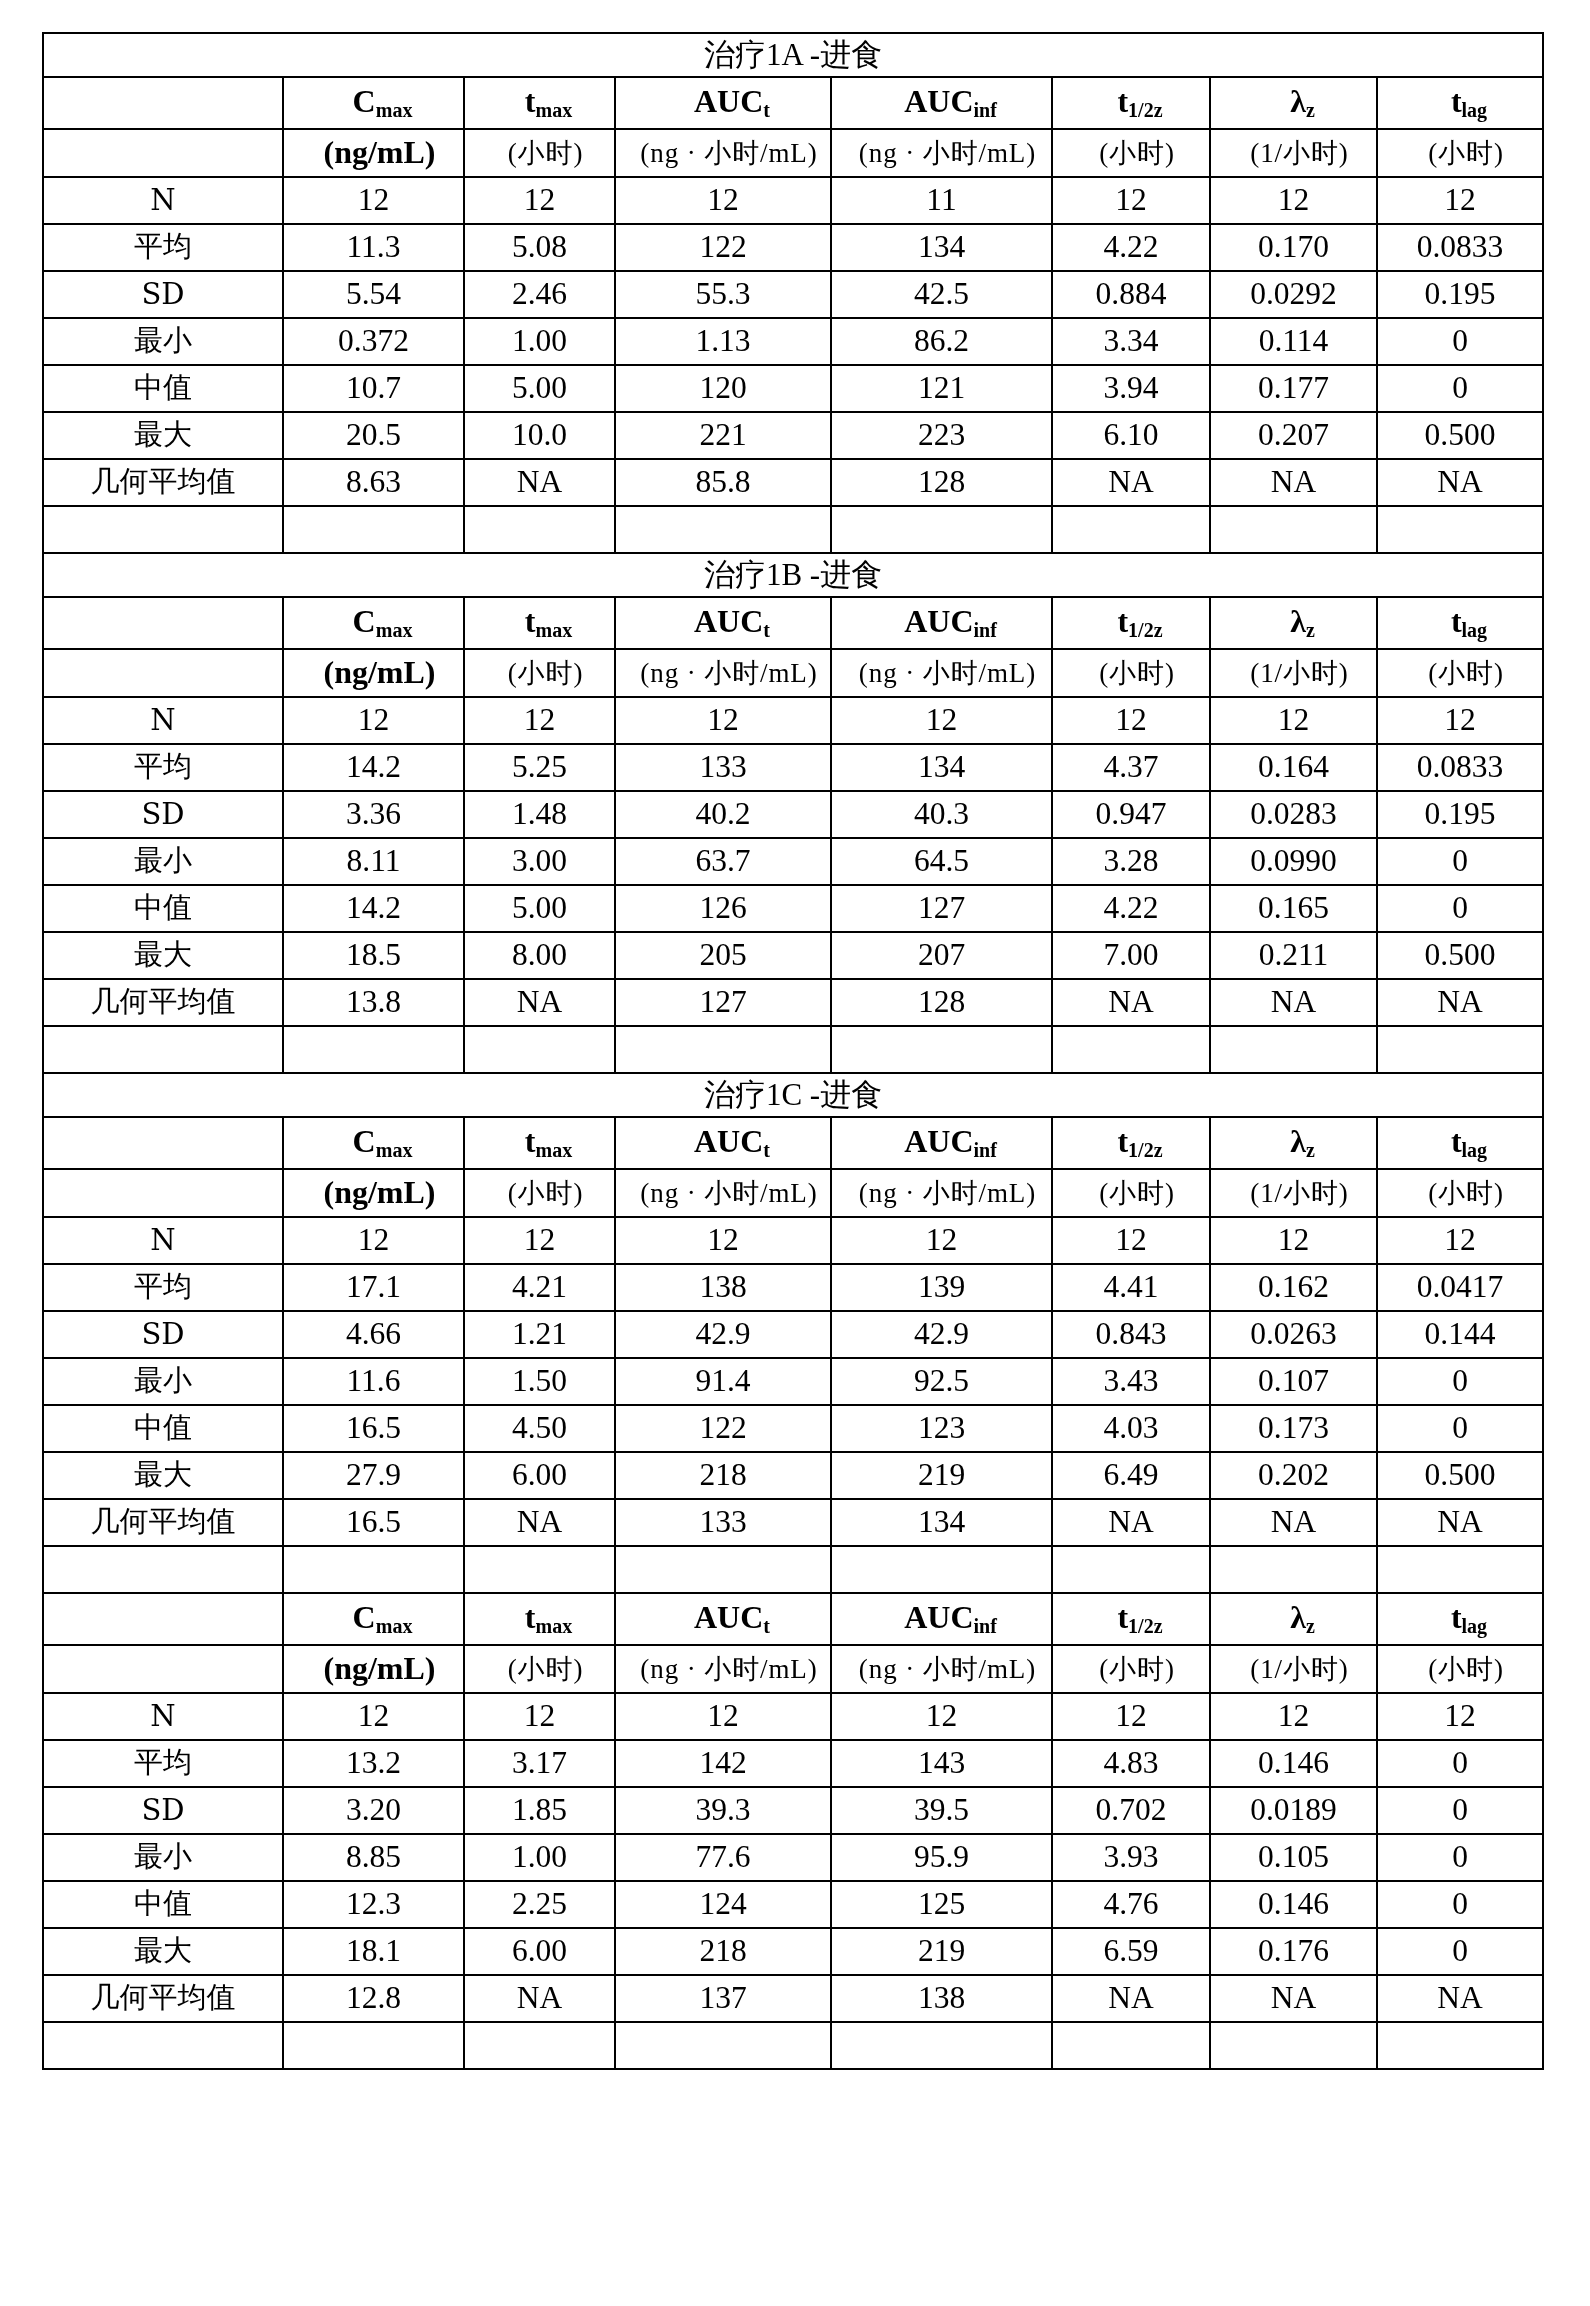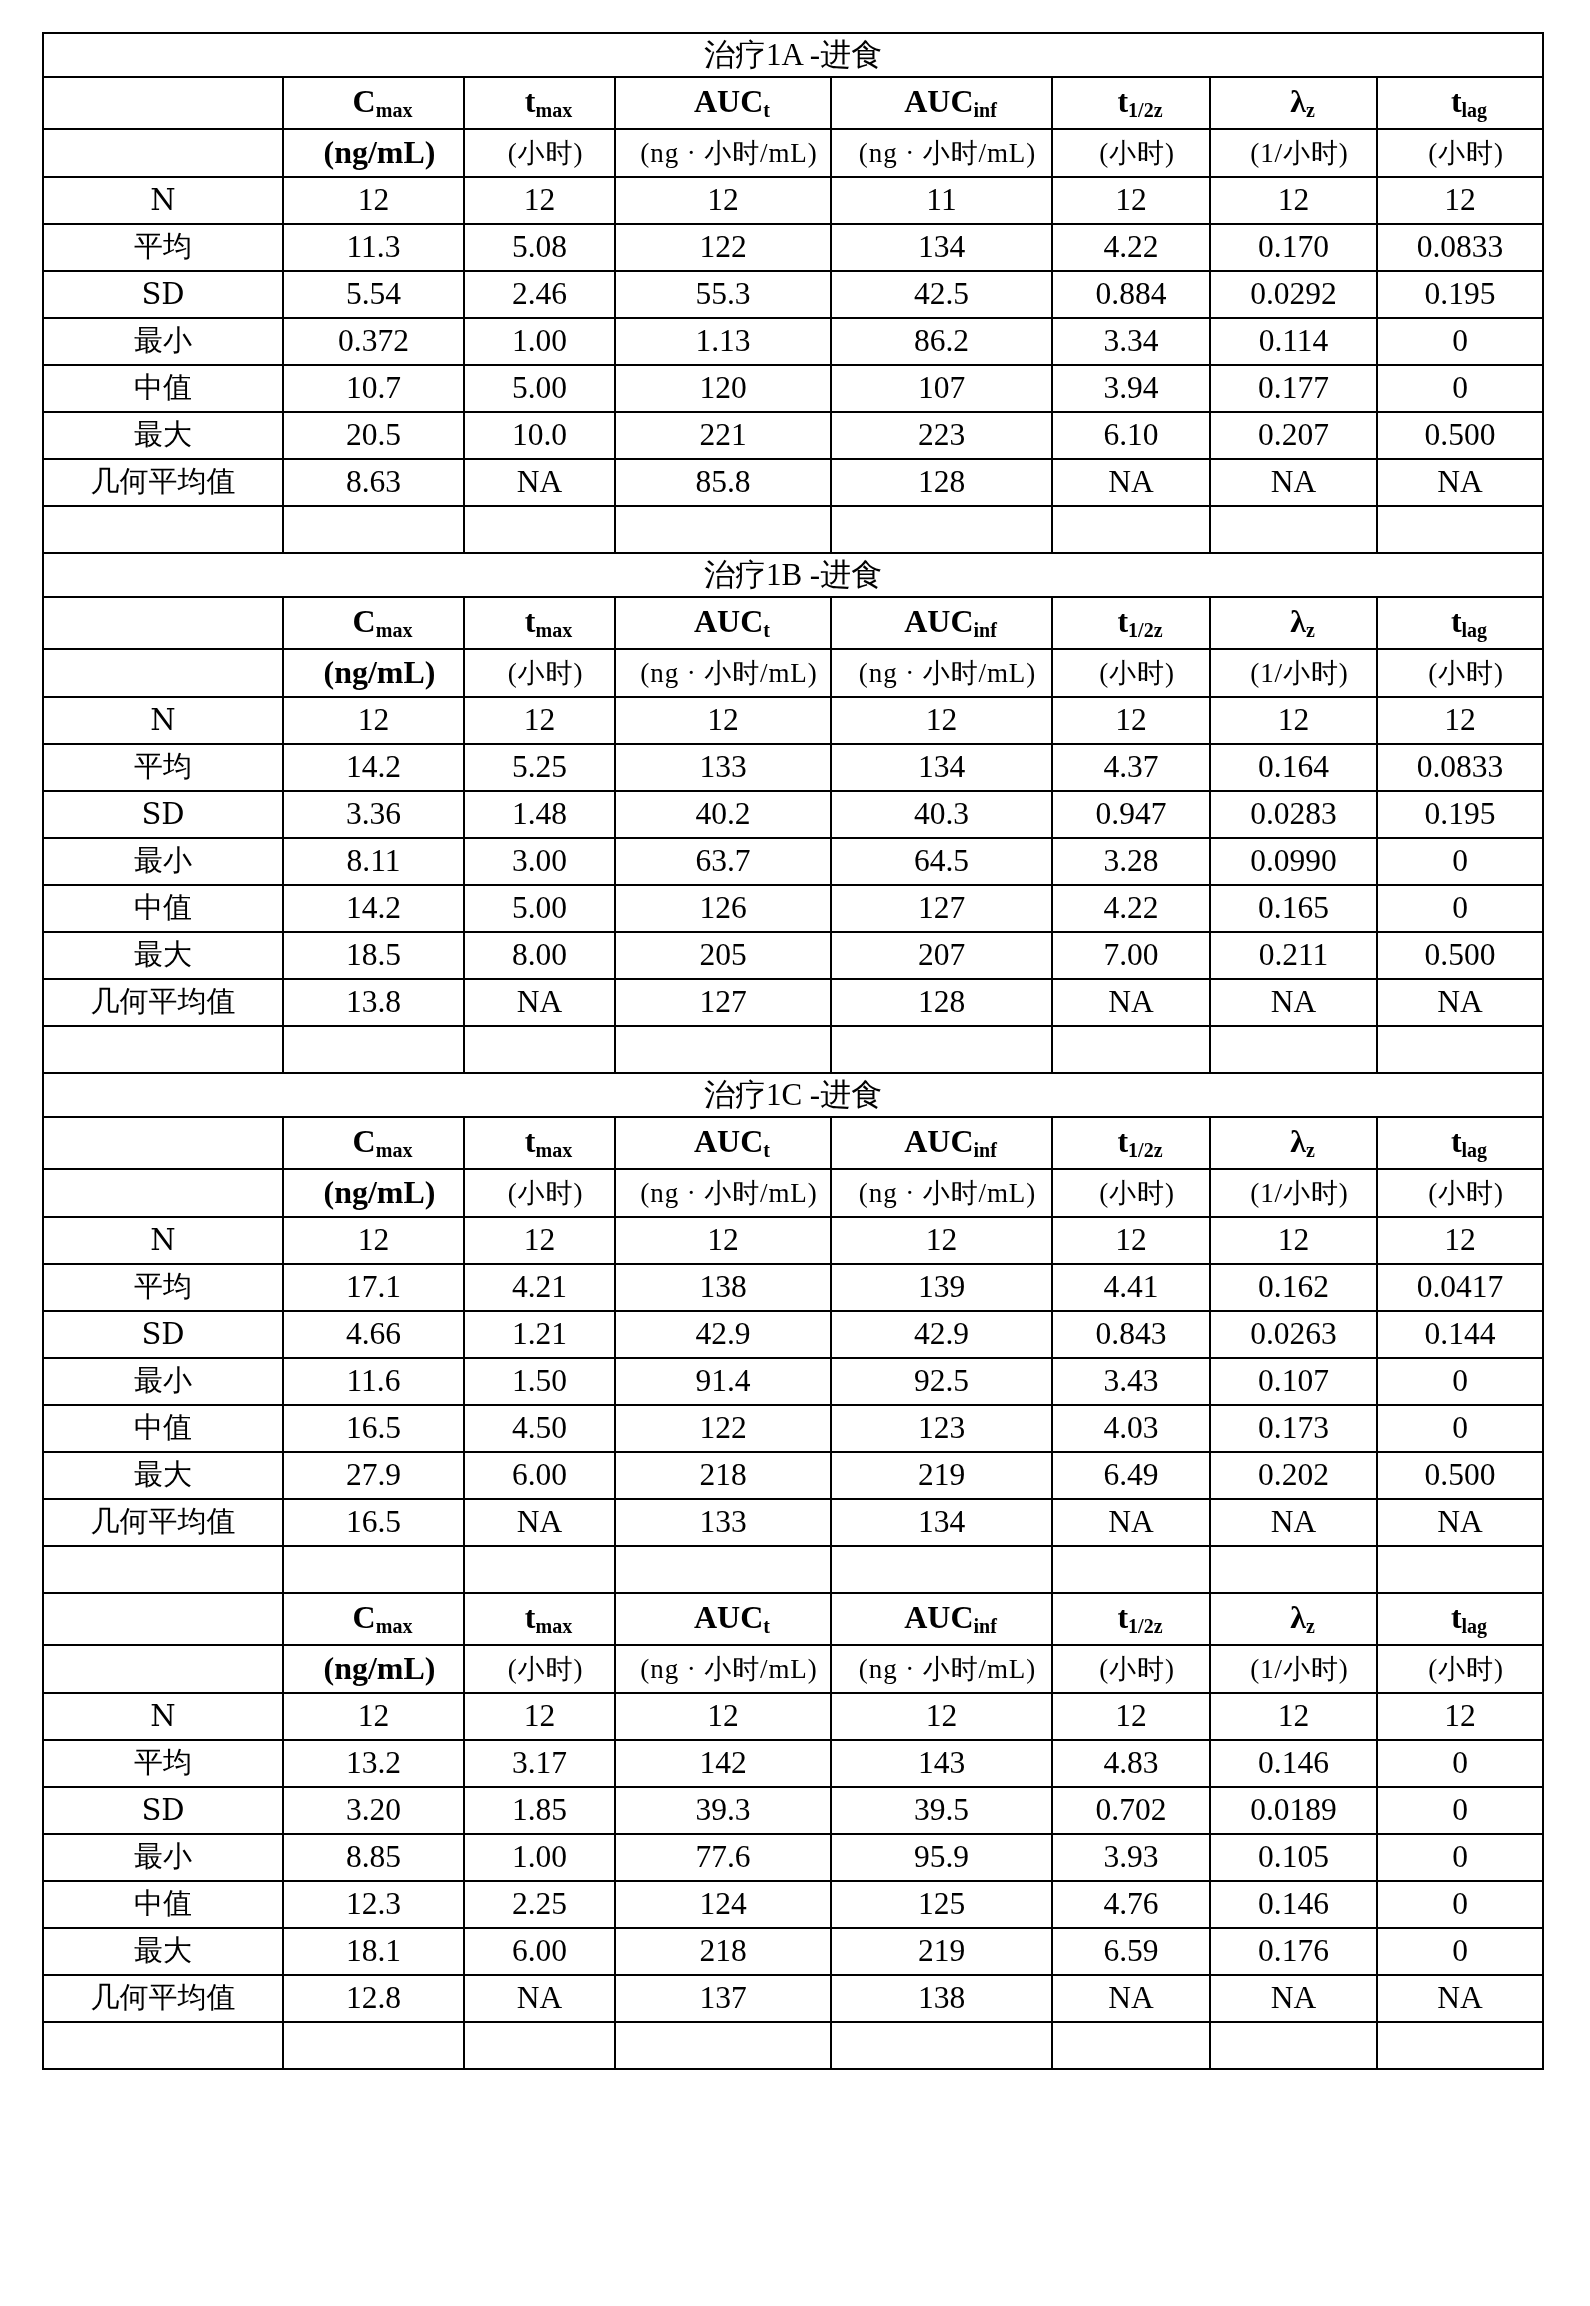--- a/index.html
+++ b/index.html
@@ -104,21 +104,21 @@
           <td>86.2</td>
           <td>3.34</td>
           <td>0.114</td>
           <td>0</td>
         </tr>
         <tr class="data">
           <td class="lbl">中值</td>
           <td>10.7</td>
           <td>5.00</td>
           <td>120</td>
-          <td>107</td>
+          <td>121</td>
           <td>3.94</td>
           <td>0.177</td>
           <td>0</td>
         </tr>
         <tr class="data">
           <td class="lbl">最大</td>
           <td>20.5</td>
           <td>10.0</td>
           <td>221</td>
           <td>223</td>

